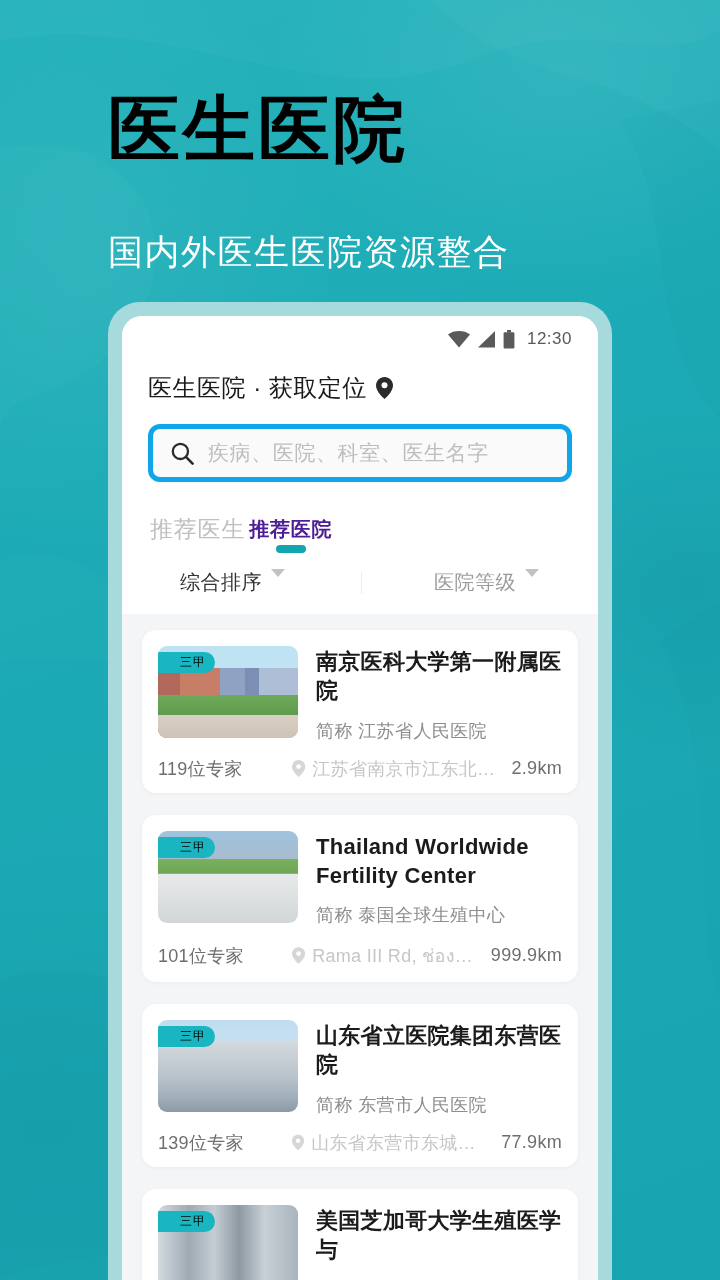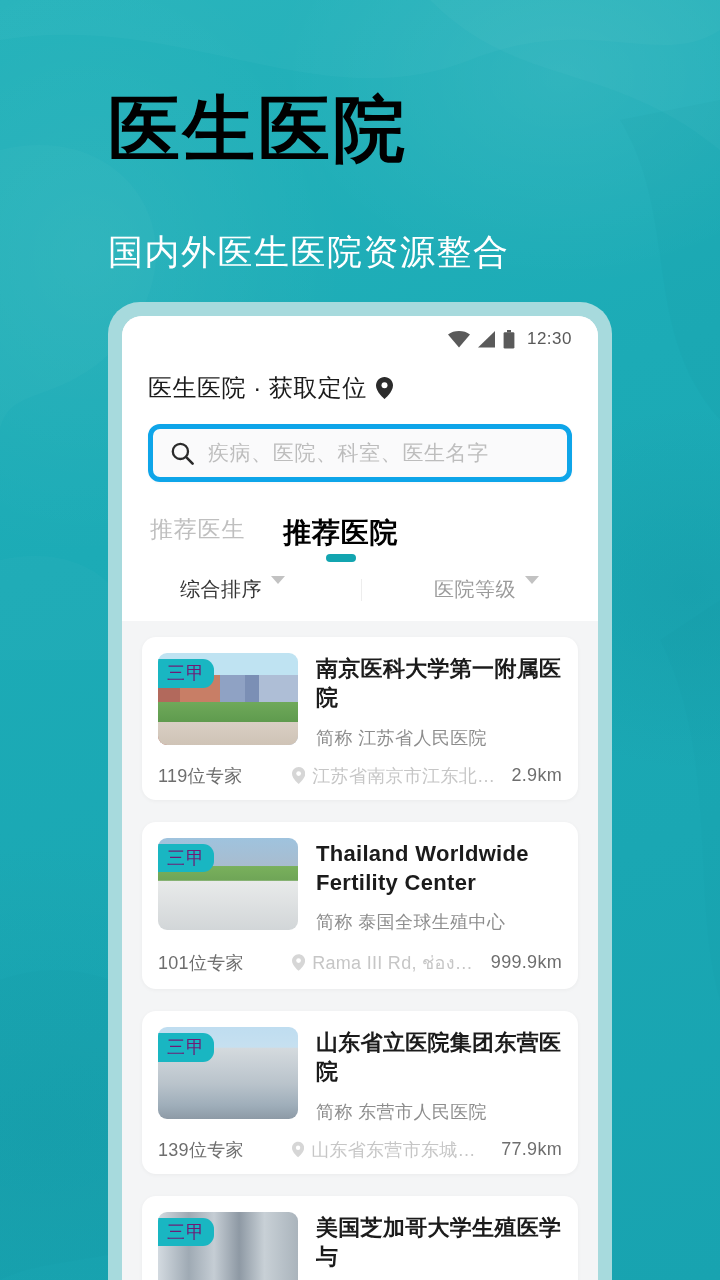--- a/index.html
+++ b/index.html
@@ -44,25 +44,25 @@
   #pin-icon { margin-left:9px; display:block; }
 
   
   #search-wrap { background:#fff; padding:0 26px 22px 26px; }
   #search-box { height:58px; background:#FAFAFB; border:5px solid #0ea5e9; border-radius:12px;
                 display:flex; align-items:center; padding:0 18px; gap:14px;
                 box-shadow:0 1px 3px rgba(0,0,0,.035); }
   #search-ph { font-size:21px; color:#BDBDBD; letter-spacing:.6px; }
 
   
-  #tabs { background:#fff; display:flex; align-items:flex-start; padding:4px 26px 0 26px; gap:34px; }
+  #tabs { background:#fff; display:flex; align-items:center; padding:4px 26px 0 26px; }
   .tab { padding:6px 2px 8px 2px; position:relative; }
   .tab-label { font-size:23px; letter-spacing:.8px; display:block; }
   .tab.inactive .tab-label { color:#BFBFBF; }
-  .tab.active .tab-label { color:#000000; font-weight:bold; font-size:28px; }
+  .tab.active .tab-label { color:#4c1d95; font-weight:bold; font-size:20px; }
   .tab-underline { position:absolute; left:50%; transform:translateX(-50%); bottom:-2px;
                    width:30px; height:8px; border-radius:4px; background:#13A5B0; }
 
   
   #filters { background:#fff; display:flex; align-items:center; padding:16px 0 18px 0; }
   .filter { display:flex; align-items:flex-start; gap:9px; }
   #filter-sort { margin-left:58px; }
   .filter-label { font-size:20px; letter-spacing:.5px; }
   #filter-sort .filter-label { color:#333; font-weight:500; }
   #filter-level .filter-label { color:#9b9b9b; }
@@ -70,22 +70,22 @@
            border-top:8px solid #c2c2c2; }
   #filter-divider { width:1px; height:22px; background:#ededed; margin:0 0 0 76px; }
   #filter-level { margin-left:72px; }
 
   
   #list { padding:16px 20px 0 20px; }
   .card { background:#fff; border-radius:14px; padding:16px 16px 12px 16px; margin-bottom:22px;
           box-shadow:0 1px 4px rgba(0,0,0,.045); }
   .card-top { display:flex; gap:18px; }
   .thumb { width:140px; height:92px; border-radius:9px; position:relative; overflow:hidden; flex:none; }
-  .badge { position:absolute; left:0; top:6px; background:#19B6C2; color:#701a75; font-size:18px;
-           padding:3px 9px 3px 9px; border-radius:0 11px 11px 0; letter-spacing:1px; line-height:1.25; }
+  .badge { position:absolute; left:0; top:6px; background:#19B6C2; color:#000000; font-size:12px;
+           padding:3px 9px 3px 22px; border-radius:0 11px 11px 0; letter-spacing:1px; line-height:1.25; }
   .card-info { flex:1; min-width:0; padding-top:1px; }
   .h-name { font-size:22px; font-weight:bold; color:#1b1b1b; line-height:1.33; letter-spacing:.3px; }
   .h-alias { margin-top:13px; font-size:18px; color:#8d8d8d; letter-spacing:.4px; }
   .card-foot { display:flex; align-items:center; margin-top:14px;gap:6px; }
   .experts { font-size:18px; color:#6e6e6e; width:128px; flex:none; letter-spacing:.3px; }
   .addr-wrap { flex:1; display:flex; align-items:center; gap:7px; min-width:0; }
   .addr { font-size:18px; color:#c6c6c6; white-space:nowrap; overflow:hidden; text-overflow:ellipsis; letter-spacing:.3px; }
   .dist { font-size:18px; color:#6e6e6e; flex:none; margin-left:8px; letter-spacing:.3px; }
 
   

